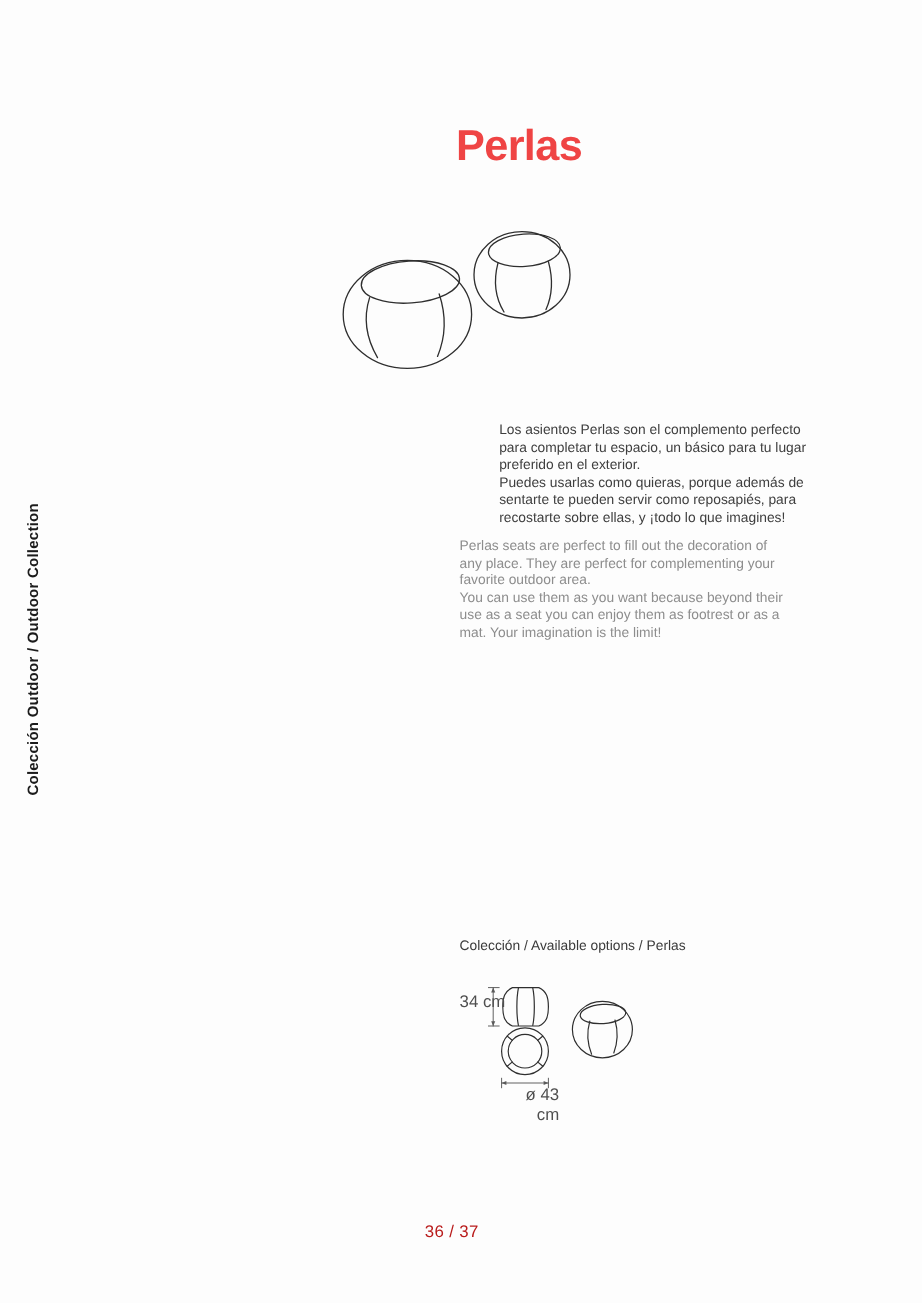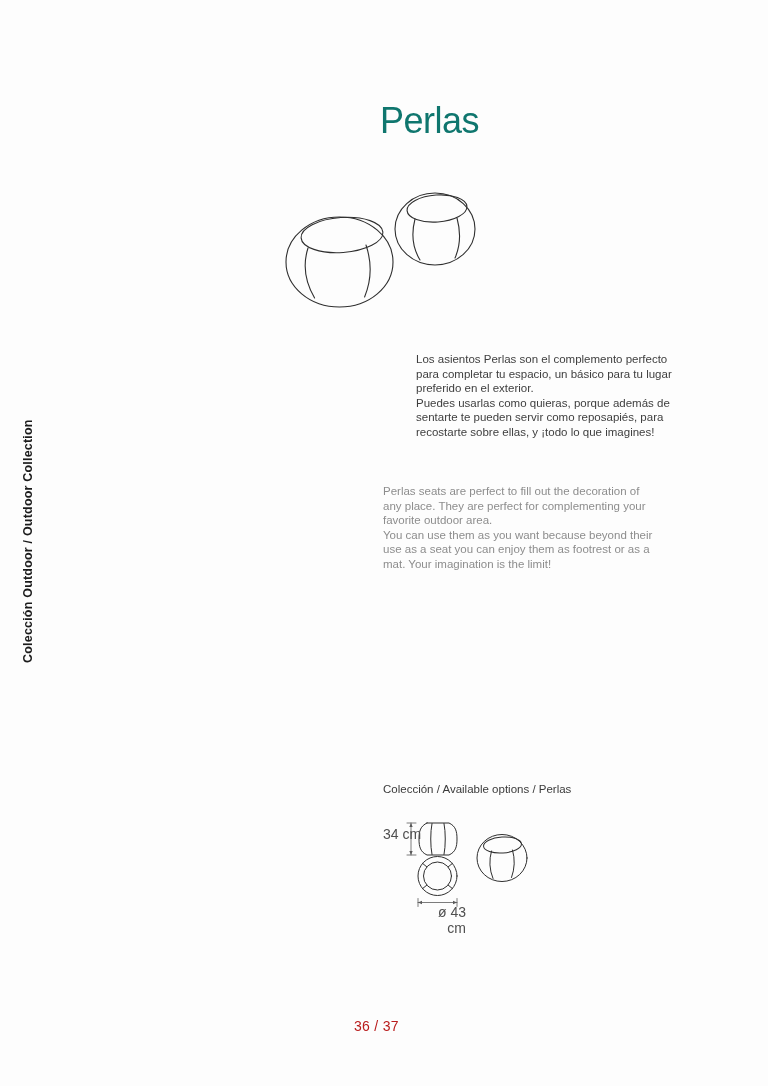--- a/index.html
+++ b/index.html
@@ -26,39 +26,39 @@
     font-weight: bold;
     color: #1b1b1b;
     letter-spacing: 0.2px;
     white-space: nowrap;
   }
   .title {
     position: absolute;
     left: 380px;
     top: 100px;
     font-size: 36px;
-    font-weight: normal;
-    color: #0f766e;
+    font-weight: bold;
+    color: #ef4444;
     letter-spacing: -0.5px;
   }
   .hero-svg {
     position: absolute;
     left: 283px;
     top: 190px;
   }
   .desc {
     position: absolute;
     left: 383px;
     width: 280px;
     font-size: 11.5px;
     line-height: 14.6px;
     white-space: pre-line;
   }
   .desc.es { top: 352px; color: #3e3e3e; margin-left: 33px; }
-  .desc.en { top: 484px; color: #8d8d8d; }
+  .desc.en { top: 448px; color: #8d8d8d; }
   .options-heading {
     position: absolute;
     left: 383px;
     top: 783px;
     font-size: 11.5px;
     color: #3a3a3a;
   }
   .tech-svg {
     position: absolute;
     left: 378px;

